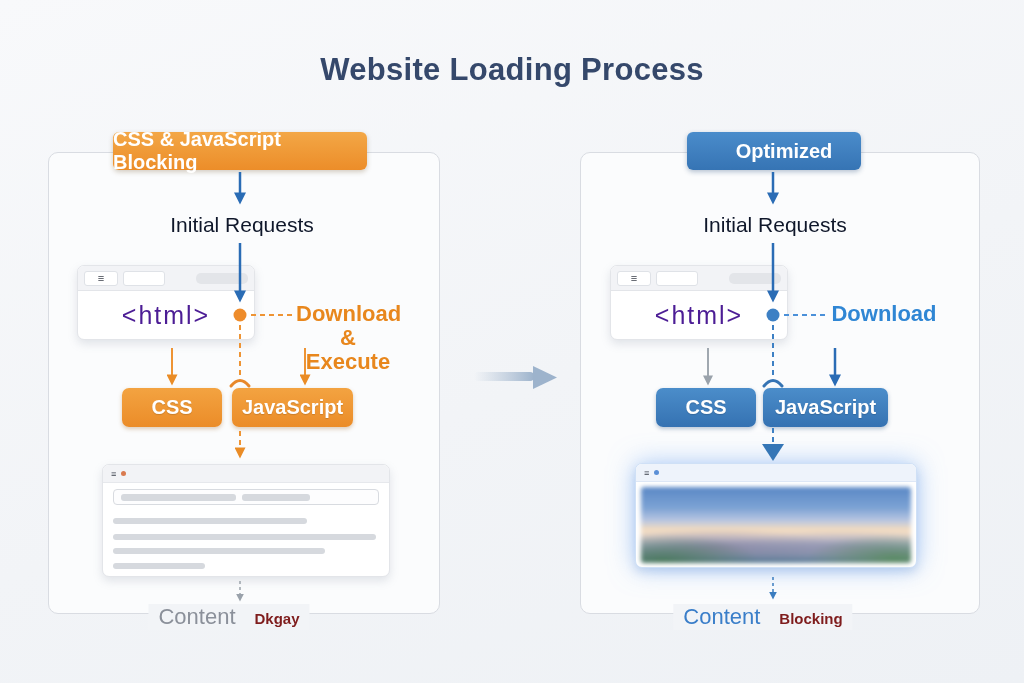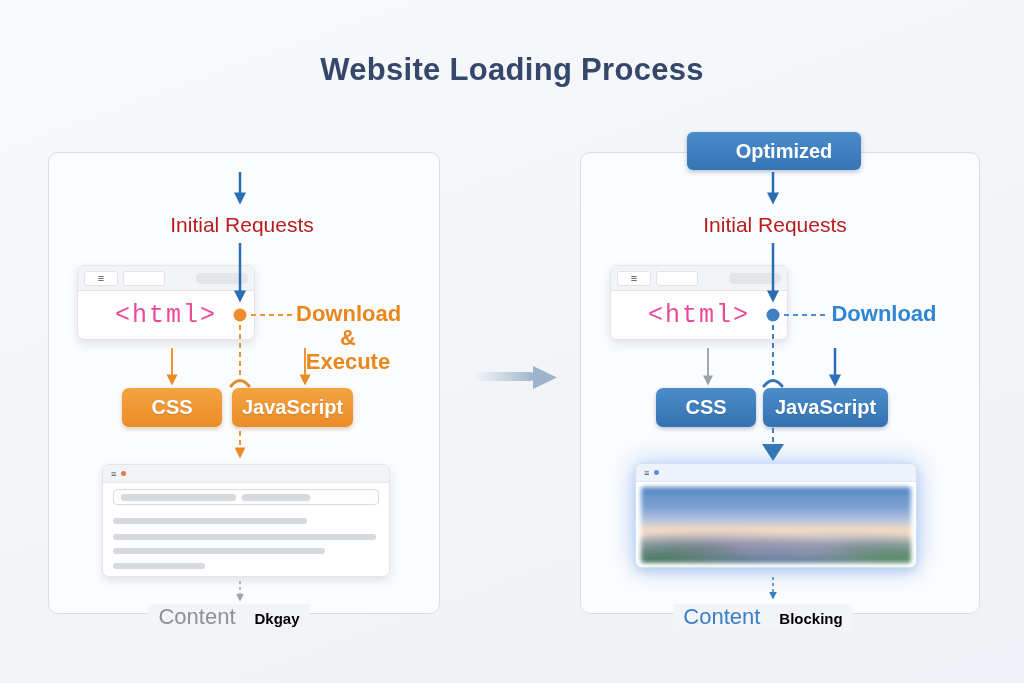--- a/index.html
+++ b/index.html
@@ -31,21 +31,21 @@
     box-shadow:0 2px 5px rgba(90,60,10,.25);
   }
   .badge.orange { left:113px; width:254px;
     background:linear-gradient(180deg,#f3a746,#ec8d29); }
   .badge.blue { left:687px; width:174px;
     background:linear-gradient(180deg,#4a8ccb,#3674b4);
     box-shadow:0 2px 5px rgba(20,60,110,.3);padding-left:20px; }
 
   .step-label {
     position:absolute; top:213px; width:240px; text-align:center;
-    font-size:21px; color:#b91c1c;
+    font-size:21px; color:#0f172a;
   }
   .step-label.l { left:122px; } .step-label.r { left:655px; }
 
   
   .win {
     position:absolute; background:#fff; border:1px solid #e3e5e9;
     border-radius:7px; box-shadow:0 4px 10px rgba(120,130,150,.20);
   }
   .win-html { top:265px; width:178px; height:75px; }
   .win-html.l { left:77px; } .win-html.r { left:610px; }
@@ -62,22 +62,22 @@
   .chrome-input {
     width:42px; height:15px; background:#fff; border:1px solid #dfe2e7;
     border-radius:3px;
   }
   .chrome-tab {
     margin-left:auto; width:52px; height:11px; background:#e3e5e9;
     border-radius:5px;
   }
   .html-text {
     height:48px; display:flex; align-items:center; justify-content:center;
-    font-family:Liberation Mono, monospace; font-size:25px;
-    letter-spacing:2px; color:#ec4899;
+    font-family:Liberation Sans, sans-serif; font-size:25px;
+    letter-spacing:2px; color:#4c1d95;
   }
 
   
   .note { position:absolute; font-size:22px; font-weight:700; line-height:24px;
           text-align:center; }
   .note.orange { left:296px; top:302px; width:104px; color:#e8871d; }
   .note.blue   { left:810px; top:302px; width:148px; color:#2f86d4; }
 
   
   .res-box {
@@ -130,33 +130,34 @@
 
   
   .footer-label {
     position:absolute; top:604px; transform:translateX(-50%);
     background:#f2f4f7; padding:0 10px; white-space:nowrap;
     display:flex; align-items:baseline; gap:19px;
   }
   .footer-label.l { left:229px; } .footer-label.r { left:763px; }
   .footer-main { font-size:22px; color:#8b909a; }
   .footer-label.r .footer-main { color:#3a7ec9; }
-  .footer-sub { font-size:15px; font-weight:700; color:#000000; }
+  .footer-sub { font-size:15px; font-weight:700; color:#7f1d1d; }
 
   .overlay { position:absolute; left:0; top:0; pointer-events:none; }
 </style>
 </head>
 <body>
 
 <div class="canvas">
 
   <div class="title">Website Loading Process</div>
 
   <div class="panel left"></div>
 
+  <div class="badge orange">CSS &amp; JavaScript Blocking</div>
 
   <div class="step-label l">Initial Requests</div>
 
   <div class="win win-html l">
     <div class="win-bar">
       <div class="chrome-btn">≡</div>
       <div class="chrome-input"></div>
       <div class="chrome-tab"></div>
     </div>
     <div class="html-text">&lt;html&gt;</div>

